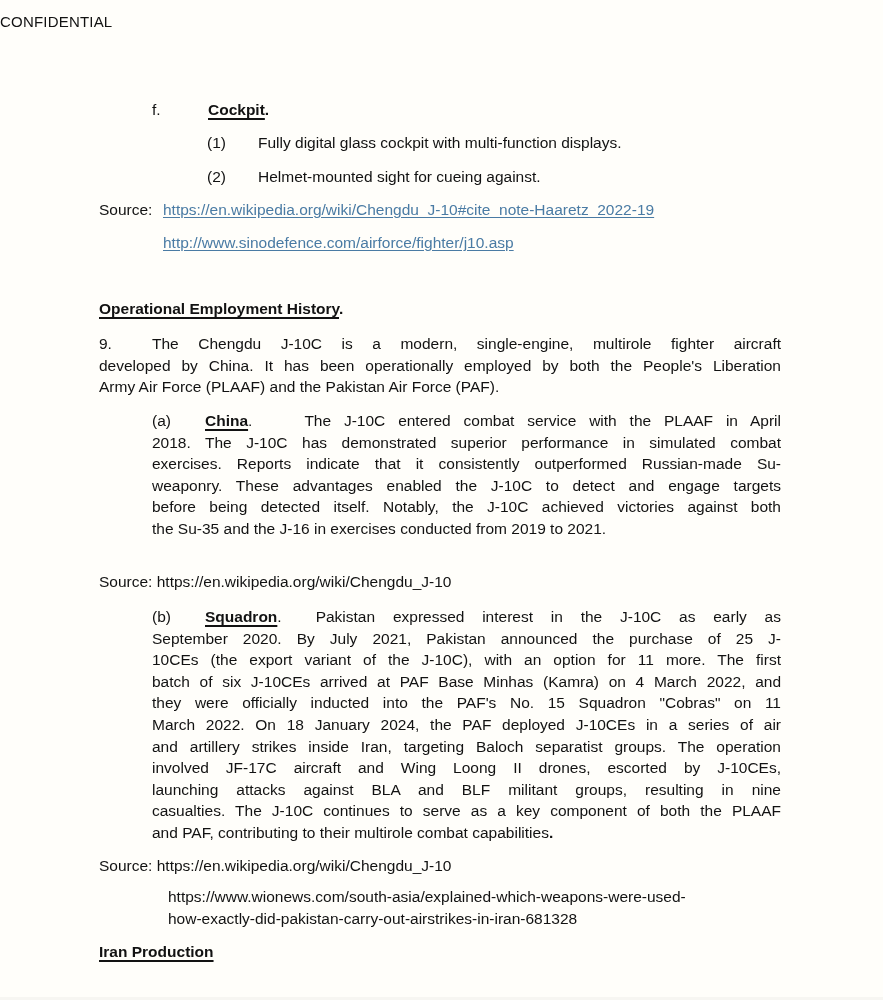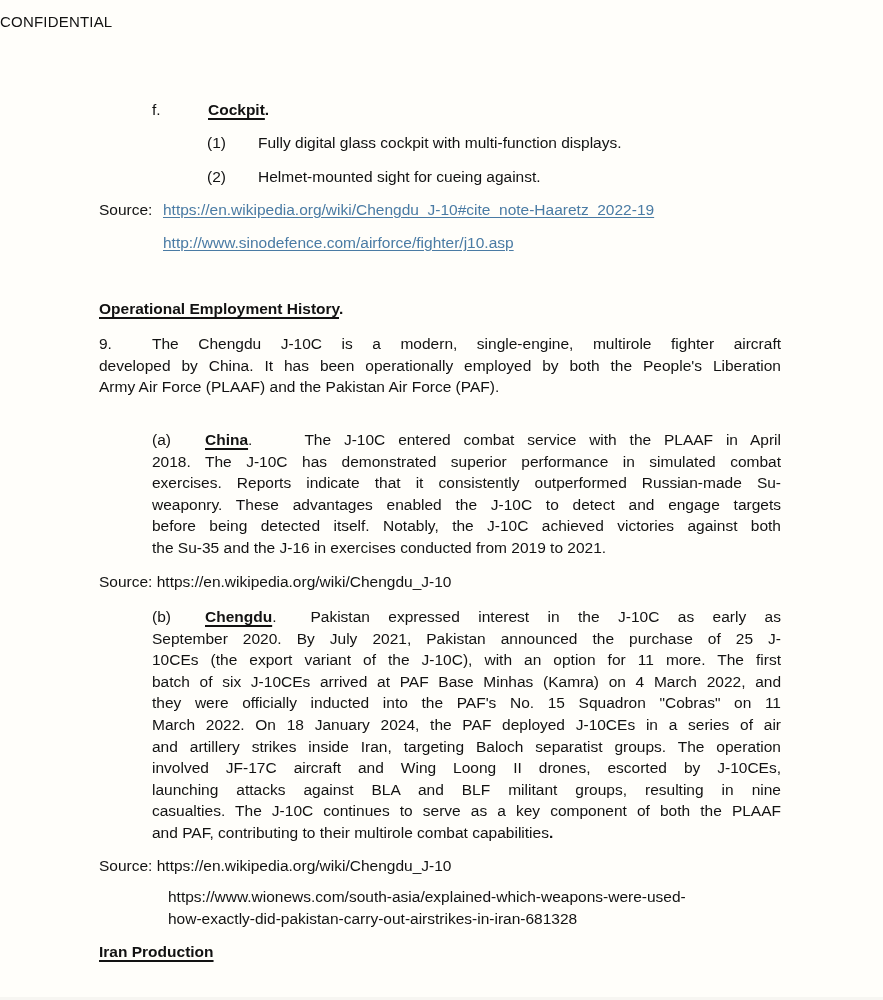--- a/index.html
+++ b/index.html
@@ -20,21 +20,21 @@
   .cockpit-head{top:101px;left:152px;}
   .lead-f{display:inline-block;width:56px;}
   .subitem1{top:134px;left:207px;}
   .subitem2{top:168px;left:207px;}
   .lead-num{display:inline-block;width:51px;}
   .src1{top:201px;left:99px;}
   .src-label-wide{display:inline-block;width:64px;}
   .src1b{top:234px;left:163px;}
   .oeh-head{top:300px;left:99px;}
   .para9{top:333px;left:99px;width:682px;line-height:21.7px;}
-  .para-a{top:410px;left:152px;width:629px;line-height:21.6px;margin-top:19px;}
+  .para-a{top:410px;left:152px;width:629px;line-height:21.6px;}
   .para-b{top:606px;left:152px;width:629px;line-height:21.6px;}
   .src2{top:573px;left:99px;}
   .src3{top:857px;left:99px;}
   .wion{top:886px;left:168px;line-height:22.4px;}
   .totalprod{top:943px;left:99px;}
   .jline{text-align:justify;text-align-last:justify;text-justify:inter-word;white-space:nowrap;overflow:hidden;}
   .jline.left-last,.jline-left{text-align:left;text-align-last:left;white-space:normal;}
   .lead-9{display:inline-block;width:53px;}
   .lead-a{display:inline-block;width:53px;}
   .lead-b{display:inline-block;width:53px;}
@@ -74,21 +74,21 @@
       <div class="jline">exercises. Reports indicate that it consistently outperformed Russian-made Su-</div>
       <div class="jline">weaponry. These advantages enabled the J-10C to detect and engage targets</div>
       <div class="jline">before being detected itself. Notably, the J-10C achieved victories against both</div>
       <div class="jline left-last">the Su-35 and the J-16 in exercises conducted from 2019 to 2021.</div>
     </div>
 </div>
 
 <div class="abs src2"><span>Source:</span> <span>https://en.wikipedia.org/wiki/Chengdu_J-10</span></div>
 
 <div class="abs para-b">
-  <div class="jline"><span class="lead-b">(b)</span><span class="head-title">Chengdu</span><span>.</span><span class="gap-b"></span><span>Pakistan expressed interest in the J-10C as early as</span></div>
+  <div class="jline"><span class="lead-b">(b)</span><span class="head-title">Squadron</span><span>.</span><span class="gap-b"></span><span>Pakistan expressed interest in the J-10C as early as</span></div>
   <div>
       <div class="jline">September 2020. By July 2021, Pakistan announced the purchase of 25 J-</div>
       <div class="jline">10CEs (the export variant of the J-10C), with an option for 11 more. The first</div>
       <div class="jline">batch of six J-10CEs arrived at PAF Base Minhas (Kamra) on 4 March 2022, and</div>
       <div class="jline">they were officially inducted into the PAF's No. 15 Squadron "Cobras" on 11</div>
       <div class="jline">March 2022. On 18 January 2024, the PAF deployed J-10CEs in a series of air</div>
       <div class="jline">and artillery strikes inside Iran, targeting Baloch separatist groups. The operation</div>
       <div class="jline">involved JF-17C aircraft and Wing Loong II drones, escorted by J-10CEs,</div>
       <div class="jline">launching attacks against BLA and BLF militant groups, resulting in nine</div>
       <div class="jline">casualties. The J-10C continues to serve as a key component of both the PLAAF</div>

